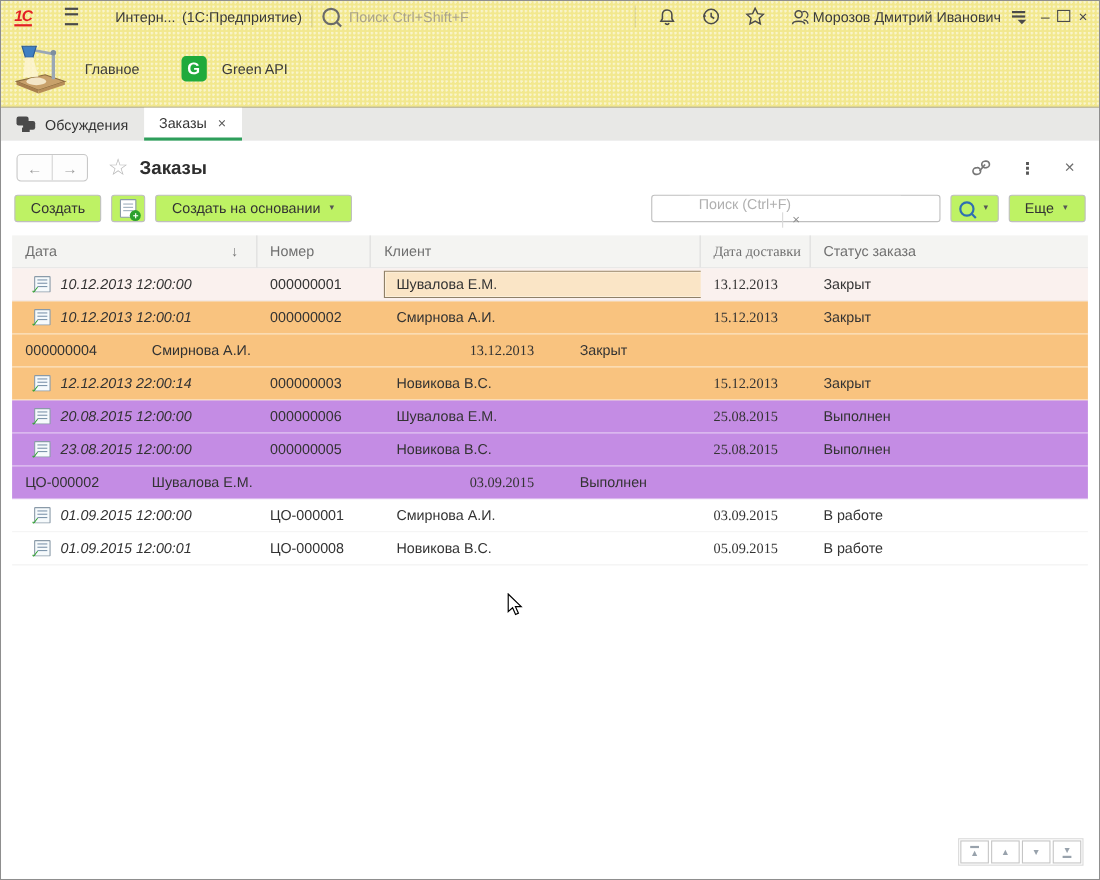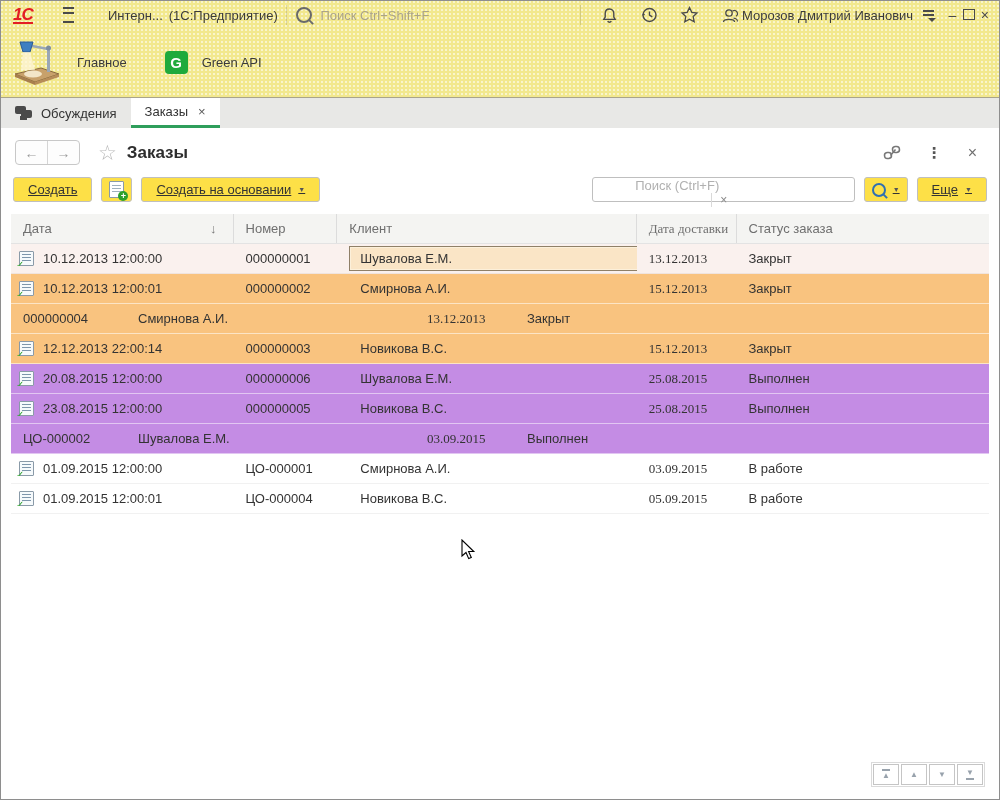--- a/index.html
+++ b/index.html
@@ -5,21 +5,21 @@
   html,body{margin:0;padding:0;}
   body{width:1000px;height:800px;font-family:"Liberation Sans","DejaVu Sans",sans-serif;font-size:13px;color:#333;overflow:hidden;}
   .window{position:absolute;inset:0;background:#fff;border:1px solid #8e8e8e;box-sizing:border-box;}
 
   
   .top-panel{position:absolute;left:0;top:0;right:0;height:97px;
     background-color:#F2E88E;
     background-image:radial-gradient(circle at 1px 1px, rgba(255,255,255,.55) 1px, transparent 1.4px);
     background-size:4px 4px;border-bottom:1px solid #a9a48c;box-sizing:border-box;}
   .titlebar{display:flex;align-items:center;height:28px;padding:0 6px;}
-  .logo-1c{font-weight:bold;font-style:italic;font-size:17px;color:#E31E24;letter-spacing:-1px;margin:0 14px 0 6px;border-bottom:2px solid #E31E24;line-height:15px;}
+  .logo-1c{font-weight:bold;font-style:italic;font-size:14px;color:#E31E24;letter-spacing:-1px;margin:0 14px 0 6px;border-bottom:2px solid #E31E24;line-height:15px;}
   .hamburger{width:18px;height:12px;border-top:2px solid #4a4a4a;border-bottom:2px solid #4a4a4a;position:relative;margin:0 16px;}
   .hamburger::before{content:"";position:absolute;left:0;right:0;top:3px;height:2px;background:#4a4a4a;}
   .tb-title{margin-left:18px;color:#3a3a3a;white-space:nowrap;}
   .tb-subtitle{margin-left:6px;color:#3a3a3a;white-space:nowrap;}
   .tb-sep{width:1px;height:20px;background:rgba(0,0,0,.12);margin:0 8px;}
   .tb-search{display:flex;align-items:center;flex:0 0 278px;height:22px;}
   .tb-search input{flex:1;border:none;background:transparent;outline:none;font:inherit;color:#6b6648;}
   .tb-search input::placeholder{color:#aaa389;}
   .mag{width:12px;height:12px;border:2px solid #6a6a6a;border-radius:50%;position:relative;flex:0 0 auto;margin:0 6px 0 2px;}
   .mag::after{content:"";position:absolute;width:6px;height:2px;background:#6a6a6a;transform:rotate(45deg);left:10px;top:12px;}
@@ -55,22 +55,22 @@
   .nav-btn{width:31px;height:23px;display:flex;align-items:center;justify-content:center;color:#9a9a9a;font-size:14px;}
   .nav-btn:first-child{border-right:1px solid #d5d5d5;}
   .fav-star{font-size:21px;color:#b9b9b9;margin:0 10px 0 18px;line-height:20px;}
   .page-title{font-size:17px;font-weight:bold;color:#2e2e2e;}
   .ph-right{margin-left:auto;display:flex;align-items:center;gap:26px;padding-right:8px;}
   .dots-icon{color:#555;font-size:15px;font-weight:bold;letter-spacing:0;}
   .close-form{color:#6f6f6f;font-size:16px;}
 
   
   .toolbar{display:flex;align-items:center;padding:6px 12px 8px 12px;}
-  .btn{border:1px solid #bfbfbf;border-radius:3px;background:#fde047;height:25px;box-sizing:border-box;
-       display:inline-flex;align-items:center;padding:0 14px;color:#333;font:inherit;cursor:default;text-decoration:underline;}
+  .btn{border:1px solid #bfbfbf;border-radius:3px;background:#bef264;height:25px;box-sizing:border-box;
+       display:inline-flex;align-items:center;padding:0 14px;color:#333;font:inherit;cursor:default;}
   .btn .caret{font-size:7px;color:#555;margin-left:7px;}
   .icon-btn{padding:0 7px;}
   .gap8{margin-left:9px;}
   .doc-plus{width:13px;height:15px;border:1px solid #8a9aa8;background:#fff;position:relative;border-radius:1px;}
   .doc-plus::before{content:"";position:absolute;left:2px;right:2px;top:3px;height:1px;background:#9fb0bd;box-shadow:0 3px 0 #9fb0bd,0 6px 0 #9fb0bd;}
   .doc-plus::after{content:"+";position:absolute;right:-5px;bottom:-4px;width:10px;height:10px;background:#2ca02c;border-radius:50%;color:#fff;font-size:9px;line-height:10px;text-align:center;font-weight:bold;}
   .tb-spacer{flex:1;}
   .search-box{display:flex;align-items:center;border:1px solid #bfbfbf;border-radius:3px;height:25px;box-sizing:border-box;width:263px;background:#fff;flex-direction:column;}
   .search-box input{flex:1;border:none;outline:none;font:inherit;padding:0 8px;color:#444;min-width:0;}
   .search-box input::placeholder{color:#b0b0b0;}
@@ -84,21 +84,21 @@
   .th{box-sizing:border-box;padding-left:12px;display:flex;align-items:center;height:100%;border-right:1px solid #dcdcdc;text-align:right;}
   .th:last-child{border-right:none;}
   .sort-arrow{margin-left:auto;margin-right:16px;color:#777;}
   .c-date{width:223px;}
   .c-number{width:104px;}
   .c-client{width:300px;}
   .c-delivery{width:100px;font-family:Liberation Serif, serif;}
   .c-status{width:253px;}
   .trow{display:flex;height:29px;align-items:center;}
   .trow .cell{box-sizing:border-box;padding-left:12px;white-space:nowrap;overflow:hidden;}
-  .trow .c-date{display:flex;align-items:center;padding-left:8px;}
+  .trow .c-date{display:flex;align-items:center;padding-left:20px;font-style:italic;}
   .row-orange{background:#f9c37f;border-bottom:1px solid rgba(255,255,255,.55);}
   .row-purple{background:#c48ce4;border-bottom:1px solid rgba(255,255,255,.5);}
   .row-plain{background:#fff;border-bottom:1px solid #f1f1f1;}
   .row-current{background:#faf1ee;border-bottom:1px solid #f0e4de;}
   .c-client .cellbox{display:block;box-sizing:border-box;width:292px;padding:4px 10px;border:1px solid transparent;}
   .cellbox.focused-cell{background:#fae5c6;border:1px solid #8f8068;box-shadow:inset 0 0 0 1px #fcf0da;}
   .doc-icon{width:13px;height:13px;border:1px solid #8a9aa8;background:#f6fafc;position:relative;border-radius:1px;margin-right:9px;flex:0 0 auto;}
   .doc-icon::before{content:"";position:absolute;left:2px;right:2px;top:2px;height:1px;background:#7e96ac;box-shadow:0 3px 0 #7e96ac,0 6px 0 #7e96ac;}
   .doc-icon::after{content:"✓";position:absolute;left:-4px;bottom:-5px;color:#2ca02c;font-size:10px;font-weight:bold;}
 
@@ -343,21 +343,21 @@
               <span class="cellbox">Смирнова А.И.</span>
             </div>
     <div class="cell c-delivery">03.09.2015</div>
     <div class="cell c-status">В работе</div>
   </div>
           <div class="trow row-plain">
     <div class="cell c-date">
       <span class="doc-icon"></span>
       <span>01.09.2015 12:00:01</span>
     </div>
-    <div class="cell c-number">ЦО-000004</div>
+    <div class="cell c-number">ЦО-000008</div>
     <div class="cell c-client">
               <span class="cellbox">Новикова В.С.</span>
             </div>
     <div class="cell c-delivery">05.09.2015</div>
     <div class="cell c-status">В работе</div>
   </div>
         </div>
     </div>
 
     <div class="bottom-nav">

